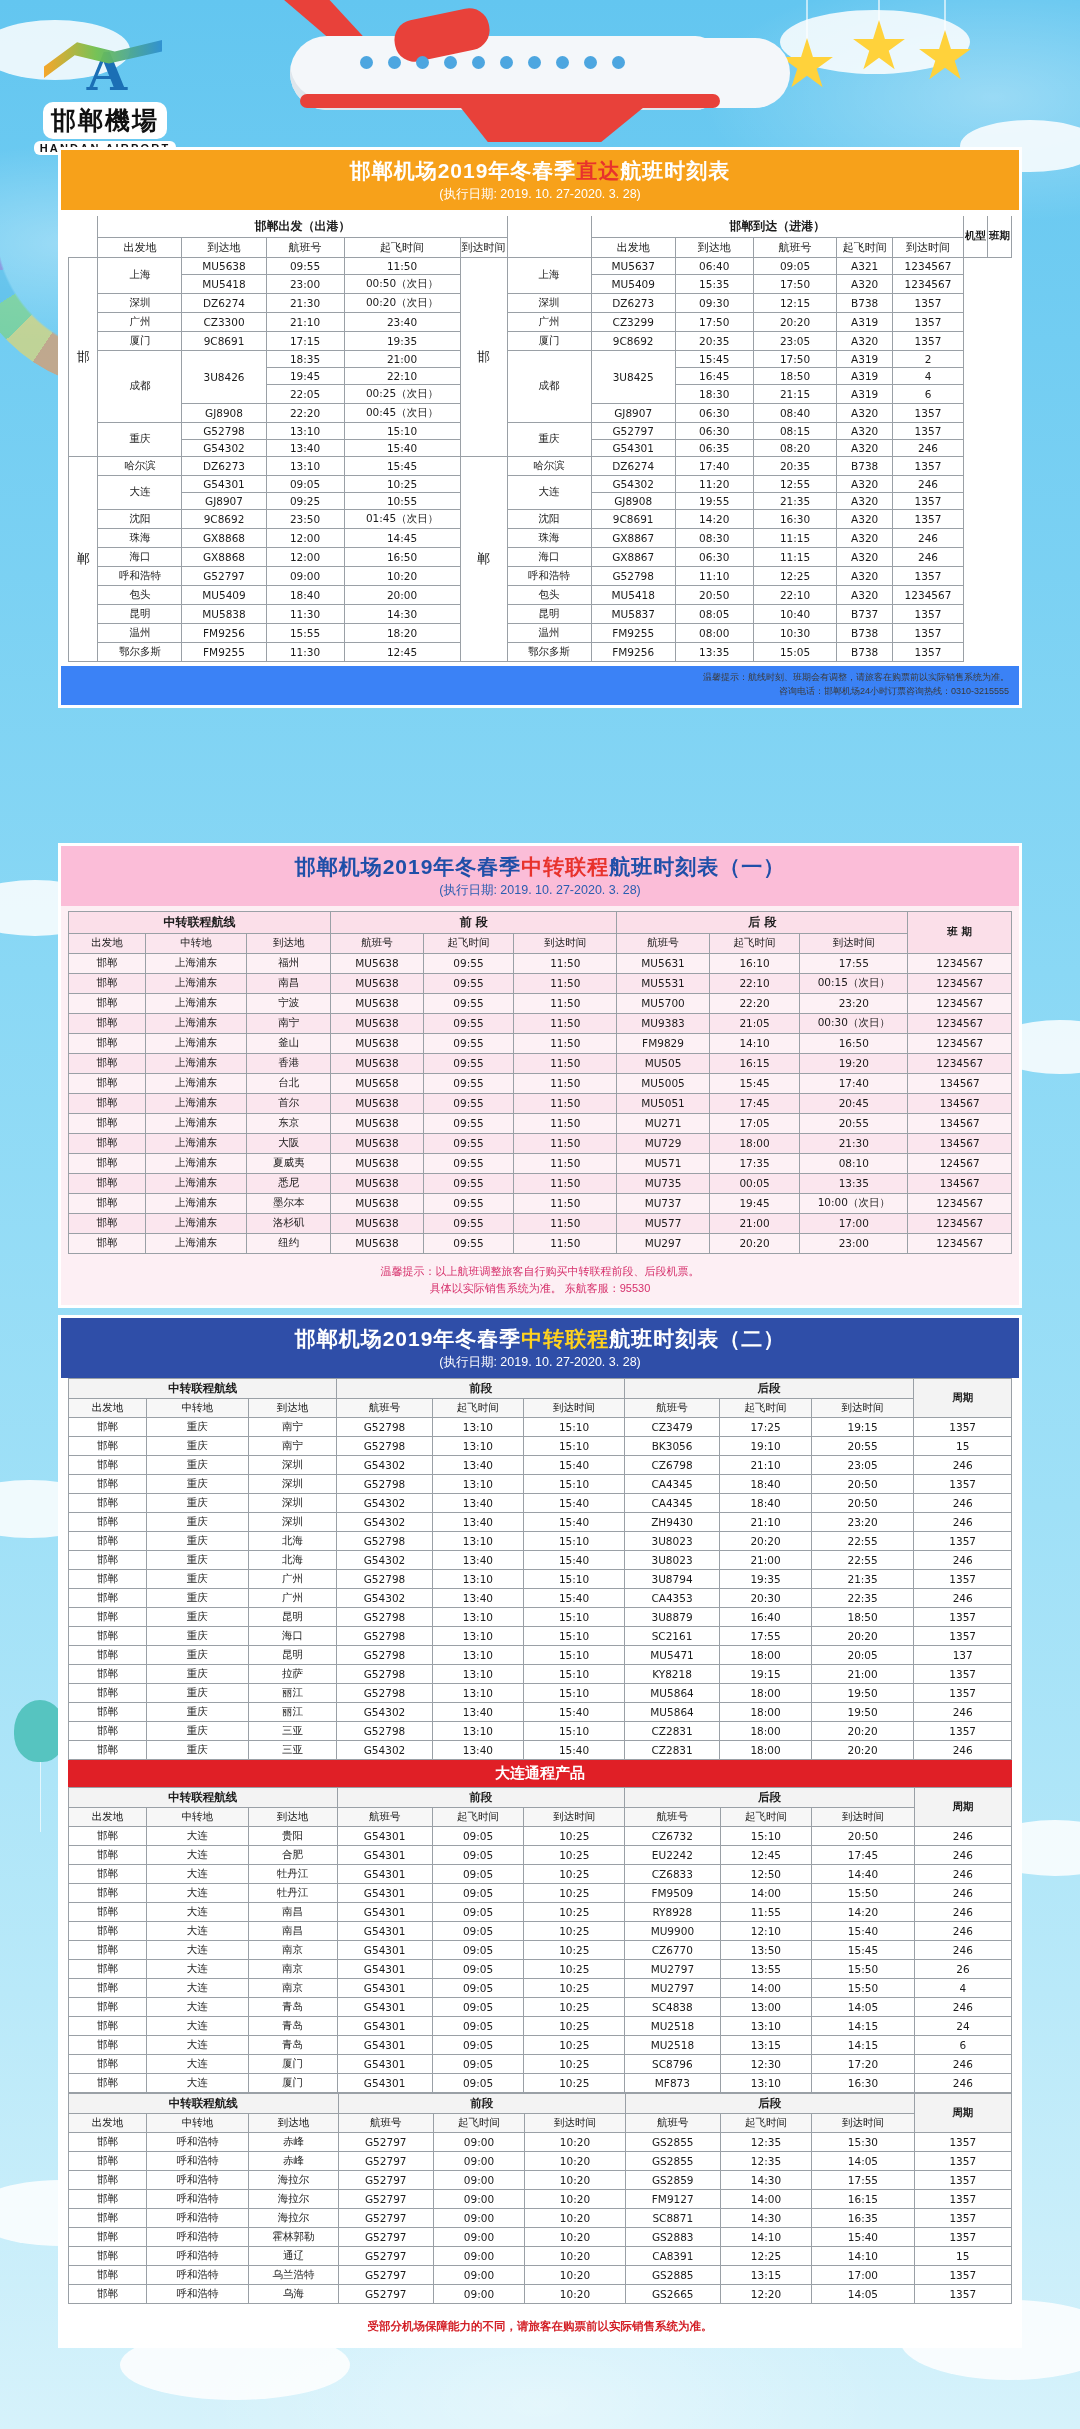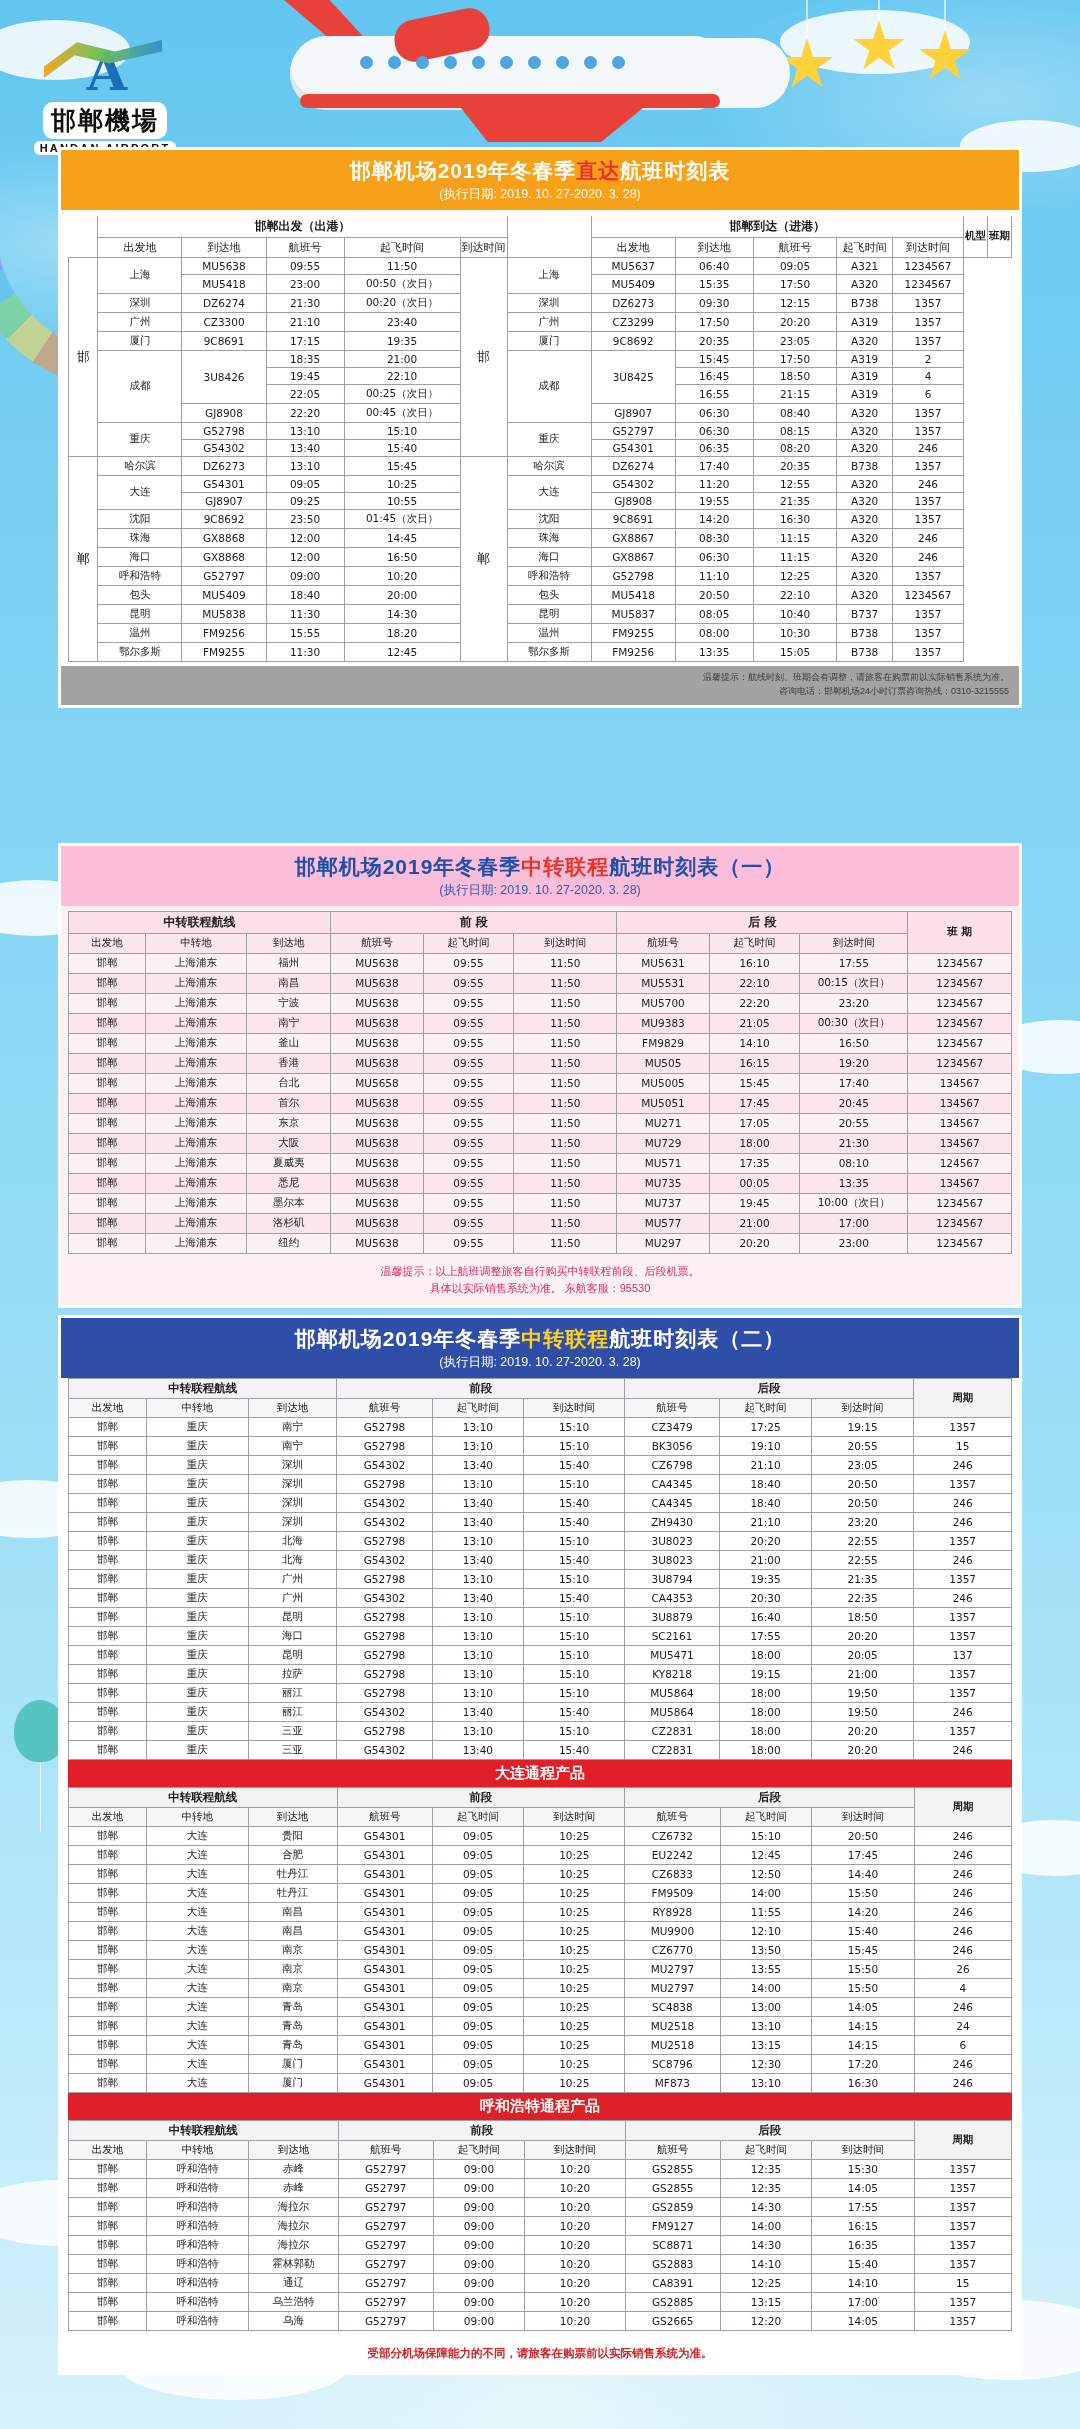--- a/index.html
+++ b/index.html
@@ -157,21 +157,21 @@
   .sec-purple{background:#6b3fa0;color:#fff;text-align:center;font-weight:bold;font-size:15px;padding:4px 0;}
   .sec-red{background:#e01f26;color:#fff;text-align:center;font-weight:bold;font-size:15px;padding:4px 0;}
   #t3wrap table td{height:19px;}
   .note-foot{
     text-align:center;font-size:11.5px;color:#1f3f9e;line-height:1.75;
     padding:7px 0 9px;background:#fff;font-weight:bold;
   }
   .note-foot .red{color:#d32027;}
   .note-small{
     text-align:right;font-size:9px;color:#3a3a3a;line-height:1.6;
-    padding:4px 10px 6px 0;background:#a3a3a3;
+    padding:4px 10px 6px 0;background:#3b82f6;
   }
 </style>
 </head>
 <body>
 
 <div class="sky"></div>
 <div class="rainbow"></div>
 
 <div class="cloud" style="left:-20px;top:20px;width:150px;height:60px;"></div>
 <div class="cloud" style="left:780px;top:10px;width:190px;height:64px;"></div>
@@ -334,21 +334,21 @@
             <td style="width:80px">19:45</td>
             <td style="width:118px">22:10</td>
             <td style="width:80px">16:45</td>
             <td style="width:86px">18:50</td>
             <td style="width:56px">A319</td>
             <td style="width:72px">4</td>
           </tr>
           <tr>
             <td style="width:80px">22:05</td>
             <td style="width:118px">00:25（次日）</td>
-            <td style="width:80px">16:55</td>
+            <td style="width:80px">18:30</td>
             <td style="width:86px">21:15</td>
             <td style="width:56px">A319</td>
             <td style="width:72px">6</td>
           </tr>
           <tr>
             <td rowspan="1" style="width:86px">GJ8908</td>
             <td style="width:80px">22:20</td>
             <td style="width:118px">00:45（次日）</td>
             <td rowspan="1" style="width:86px">GJ8907</td>
             <td style="width:80px">06:30</td>
@@ -1163,21 +1163,20 @@
             <td style="width:100px">G54301</td>
             <td style="width:96px">09:05</td>
             <td style="width:106px">10:25</td>
             <td style="width:100px">MF873</td>
             <td style="width:96px">13:10</td>
             <td style="width:108px">16:30</td>
             <td>246</td>
           </tr>
         </tbody>
       </table>
-      <div class="sec-red">呼和浩特通程产品</div>
       <table>
         <tbody>
           <tr>
             <td colspan="3" style="font-weight:bold;font-size:11.5px;background:#f3f3f3">中转联程航线</td>
             <td colspan="3" style="font-weight:bold;font-size:11.5px;background:#f3f3f3">前段</td>
             <td colspan="3" style="font-weight:bold;font-size:11.5px;background:#f3f3f3">后段</td>
             <td rowspan="2" style="font-weight:bold;width:104px;background:#f3f3f3">周期</td>
           </tr>
           <tr>
             <td style="background:#f7f7f7">出发地</td>

